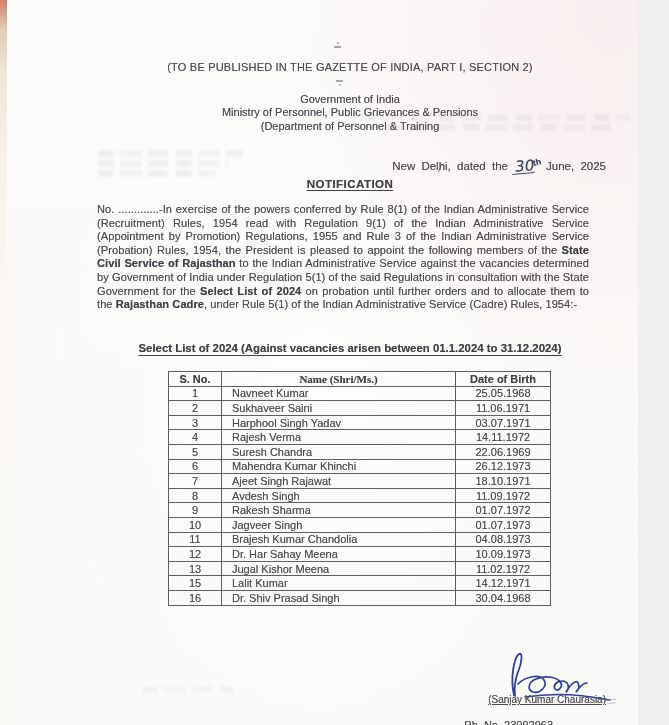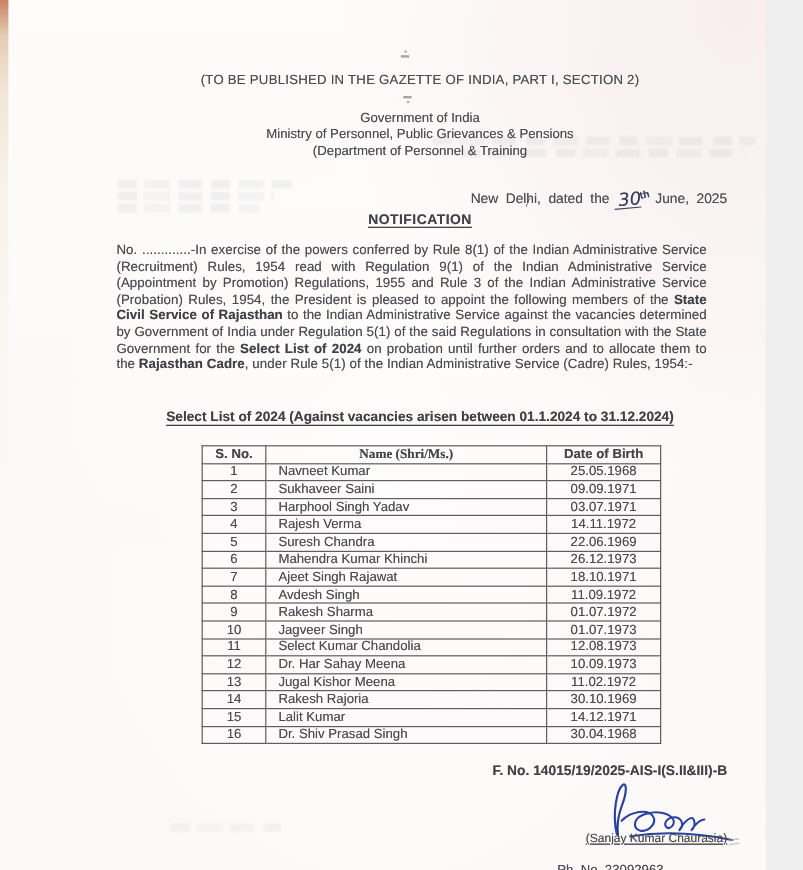--- a/index.html
+++ b/index.html
@@ -143,21 +143,21 @@
     </thead>
     <tbody>
         <tr>
           <td class="c-sno">1</td>
           <td class="c-name">Navneet Kumar</td>
           <td class="c-dob">25.05.1968</td>
         </tr>
         <tr>
           <td class="c-sno">2</td>
           <td class="c-name">Sukhaveer Saini</td>
-          <td class="c-dob">09.09.1971</td>
+          <td class="c-dob">11.06.1971</td>
         </tr>
         <tr>
           <td class="c-sno">3</td>
           <td class="c-name">Harphool Singh Yadav</td>
           <td class="c-dob">03.07.1971</td>
         </tr>
         <tr>
           <td class="c-sno">4</td>
           <td class="c-name">Rajesh Verma</td>
           <td class="c-dob">14.11.1972</td>
@@ -187,52 +187,46 @@
           <td class="c-name">Rakesh Sharma</td>
           <td class="c-dob">01.07.1972</td>
         </tr>
         <tr>
           <td class="c-sno">10</td>
           <td class="c-name">Jagveer Singh</td>
           <td class="c-dob">01.07.1973</td>
         </tr>
         <tr>
           <td class="c-sno">11</td>
-          <td class="c-name">Select Kumar Chandolia</td>
-          <td class="c-dob">12.08.1973</td>
+          <td class="c-name">Brajesh Kumar Chandolia</td>
+          <td class="c-dob">04.08.1973</td>
         </tr>
         <tr>
           <td class="c-sno">12</td>
           <td class="c-name">Dr. Har Sahay Meena</td>
           <td class="c-dob">10.09.1973</td>
         </tr>
         <tr>
           <td class="c-sno">13</td>
           <td class="c-name">Jugal Kishor Meena</td>
           <td class="c-dob">11.02.1972</td>
         </tr>
         <tr>
-          <td class="c-sno">14</td>
-          <td class="c-name">Rakesh Rajoria</td>
-          <td class="c-dob">30.10.1969</td>
-        </tr>
-        <tr>
           <td class="c-sno">15</td>
           <td class="c-name">Lalit Kumar</td>
           <td class="c-dob">14.12.1971</td>
         </tr>
         <tr>
           <td class="c-sno">16</td>
           <td class="c-name">Dr. Shiv Prasad Singh</td>
           <td class="c-dob">30.04.1968</td>
         </tr>
       </tbody>
   </table>
 
-  <div class="file-no scan-text">F. No. 14015/19/2025-AIS-I(S.II&amp;III)-B</div>
 
   <div class="sig-wrap">
     <svg width="112" height="52" viewBox="0 0 112 52">
       <path d="M 9 45 C 5 28 9 8 14 4 C 18 2 17 12 13 22 C 10 30 9 38 10 46" fill="none" stroke-width="1.8" stroke-linecap="round" stroke="#2b3f9e"></path>
       <path d="M 13 34 C 21 26 35 24 39 30 C 43 36 35 44 28 42 C 22 40 23 32 31 29 C 41 25 53 27 56 33 C 58 37 53 42 50 39 C 48 36 51 31 57 31 C 63 31 65 37 62 41 C 59 45 65 34 70 32 C 74 30 75 38 72 41 C 69 45 76 33 82 33" fill="none" stroke-width="1.7" stroke-linecap="round" stroke="#2b3f9e"></path>
       <path d="M 20 47 C 45 43 76 44 105 50" fill="none" stroke-width="1.6" stroke-linecap="round" stroke="#2b3f9e"></path>
     </svg>
   </div>
 
   <div class="sig-name scan-text">(Sanjay Kumar Chaurasia)</div>

